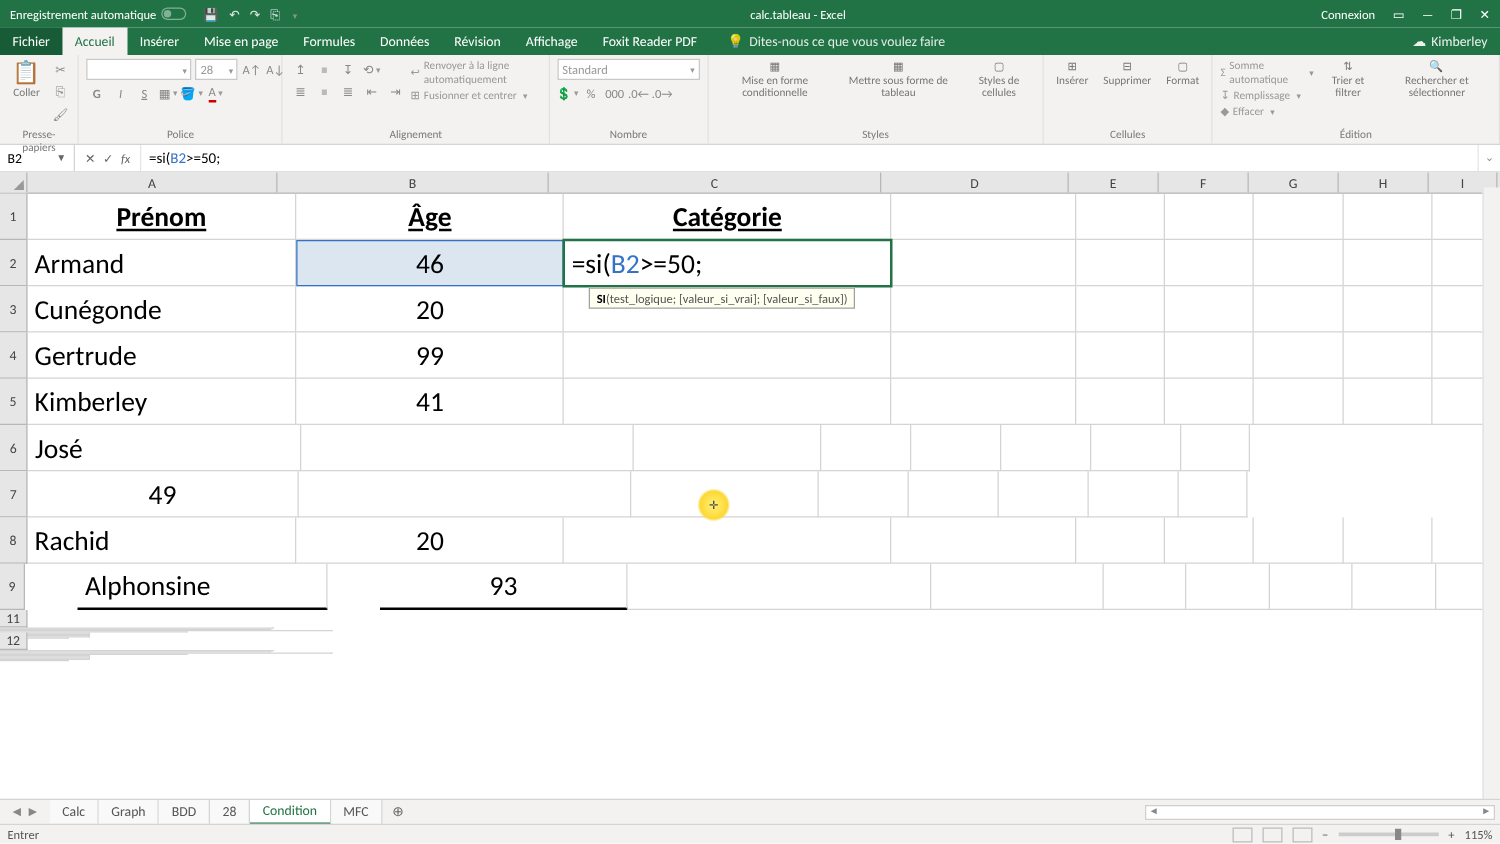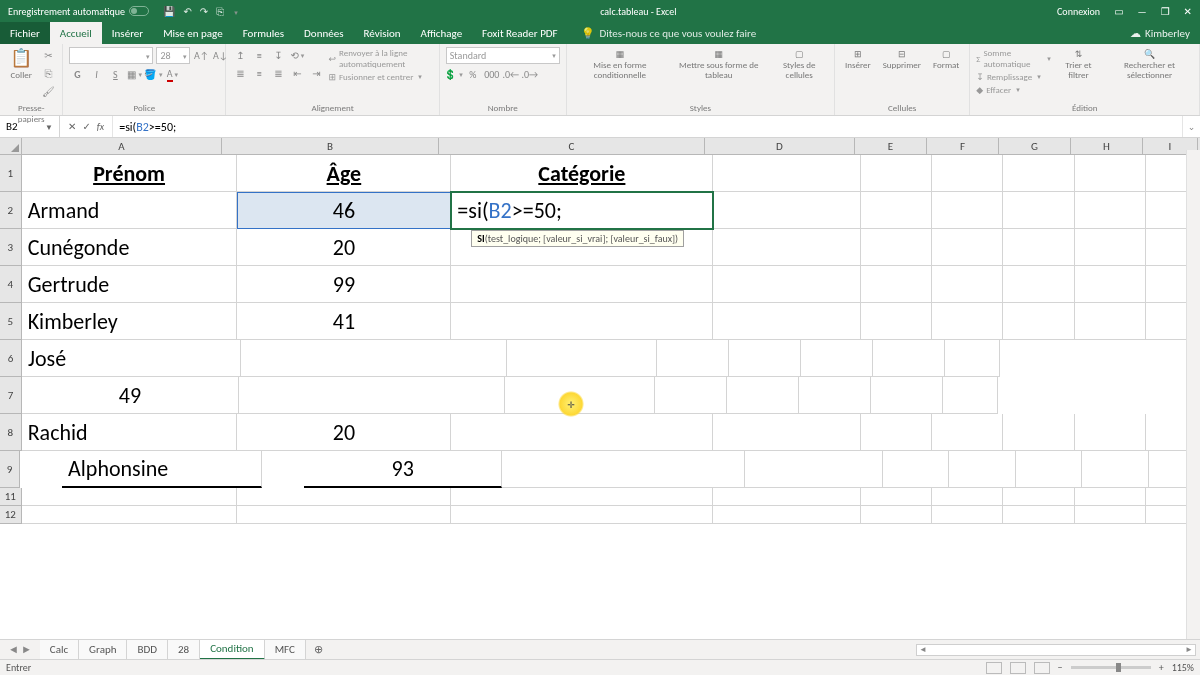--- a/index.html
+++ b/index.html
@@ -49,21 +49,21 @@
 
 .grid-wrap { position: relative; }
 .colheads { display: flex; height: 17px; background: #e6e6e6; border-bottom: 1px solid #b7b7b7; font-size: 11px; color:#444; }
 .colheads .selall { width: 22px; background: #e6e6e6; border-right:1px solid #b7b7b7; position:relative; }
 .colheads .selall::after { content:''; position:absolute; right:2px; bottom:2px; border:4px solid transparent; border-right-color:#999; border-bottom-color:#999; }
 .colheads .ch { border-right: 1px solid #b7b7b7; display:flex; align-items:center; justify-content:center; }
 .ch-A{width:200px}.ch-B{width:217px}.ch-C{width:266px}.ch-D{width:150px}.ch-E{width:72px}.ch-F{width:72px}.ch-G{width:72px}.ch-H{width:72px}.ch-I{width:55px}
 
 .rows { }
 .gridrow { display:flex; height:37px; }
-.gridrow.short { height:18px; }
+.gridrow.short { height:18px;flex-direction:column; }
 .rh { width:22px; background:#e6e6e6; border-right:1px solid #b7b7b7; border-bottom:1px solid #b7b7b7; display:flex;align-items:center;justify-content:center; font-size:11px; color:#444; }
 .cell { border-right:1px solid #d4d4d4; border-bottom:1px solid #d4d4d4; padding:0 6px; display:flex; align-items:center; font-size:22px; font-family: Calibri, Arial; }
 .cA{width:219px}.cB{width:217px;justify-content:center}.cC{width:266px;justify-content:center}.cD{width:150px}.cE{width:72px}.cF{width:72px}.cG{width:72px}.cH{width:72px}.cI{width:55px}
 .hdr { font-weight: bold; text-decoration: underline; justify-content:center;}
 .gridrow:nth-child(9) .cA, .gridrow:nth-child(9) .cB { border-bottom:2px solid #000;margin-left:42px; }
 .gridrow.short .cell { font-size:12px; }
 
 .cell.sel-ref { background:#dce6f1; outline:1px solid #3472c7; outline-offset:-1px; }
 .cell.editing { outline:2px solid #217346; outline-offset:-1px; background:#fff; justify-content:flex-start; font-size:22px; position:relative; }
 .editing .tok-fn { color:#000; }

